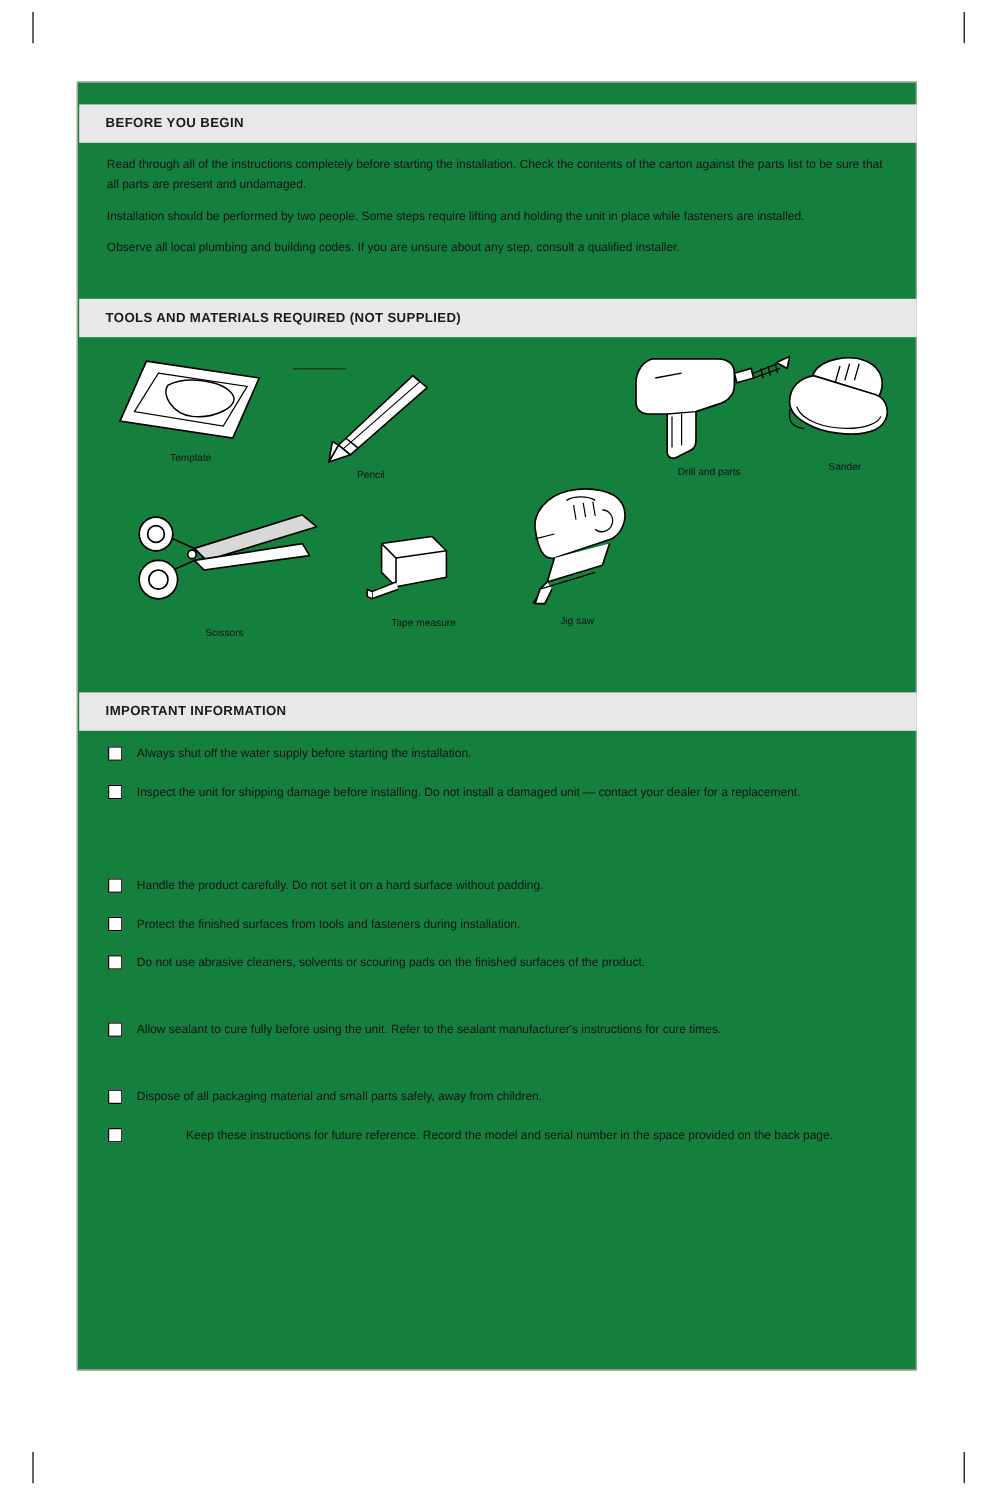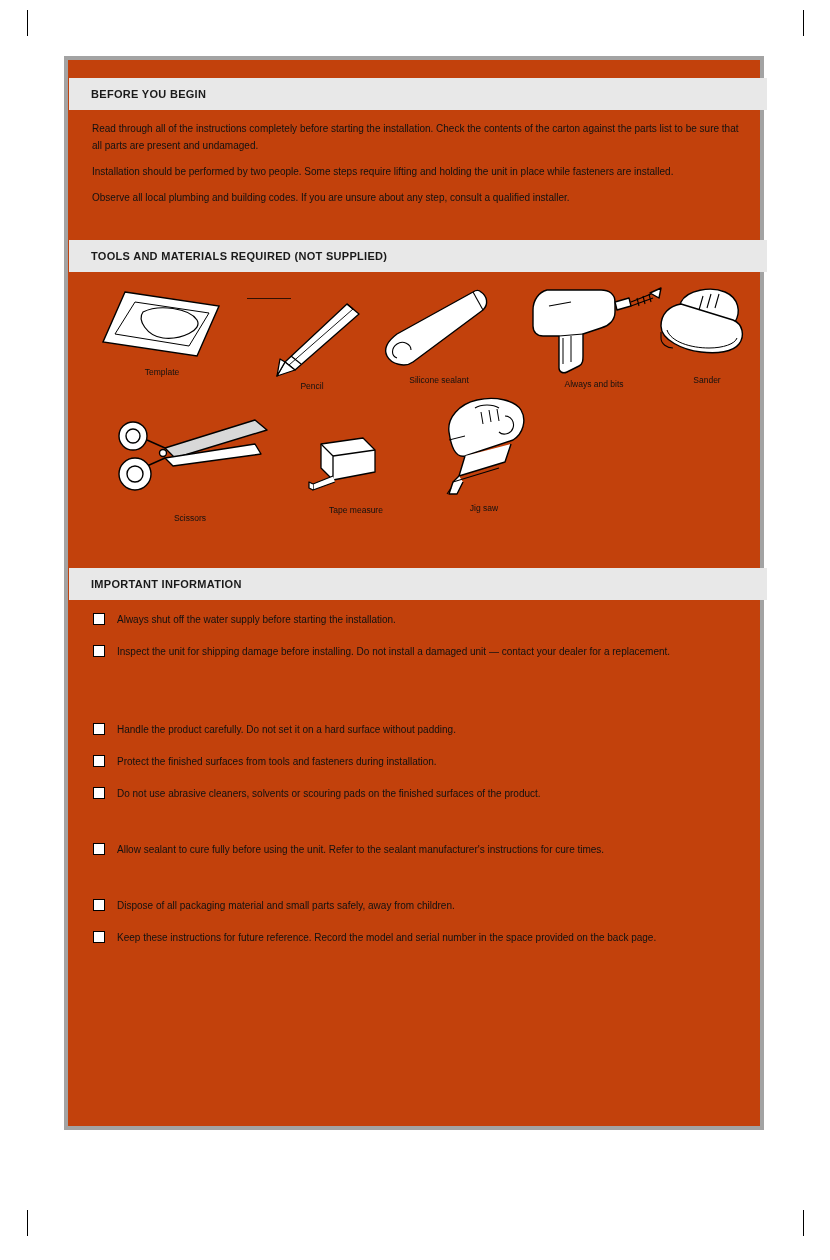--- a/index.html
+++ b/index.html
@@ -29,26 +29,26 @@
   .crop-mark .h {
     position: absolute;
     height: 1px;
     background: #000;
   }
 
   
   .page-frame {
     position: absolute;
     left: 64px;
-    top: 56px;
+    top: 68px;
     width: 700px;
     height: 1074px;
-    border: 4px solid #a3a3a3;
+    border: 1px solid #a3a3a3;
     box-sizing: border-box;
-    background: #c2410c;
+    background: #15803d;
   }
 
   
   .band {
     position: absolute;
     left: 1px;
     width: 698px;
     background: #e8e8e8;
   }
   .band-title {
@@ -181,47 +181,37 @@
 
     <div class="tool" style="left:28px; top:12px; width:130px;">
       <svg width="130" height="80" viewBox="0 0 130 80">
         <polygon points="28,8 122,22 100,72 6,58" fill="#ffffff" stroke="#000" stroke-width="1.4"></polygon>
         <polygon points="38,18 112,29 92,62 18,50" fill="#ffffff" stroke="#000" stroke-width="1"></polygon>
         <path d="M46,28 C62,20 92,24 100,36 C106,46 84,56 66,54 C50,52 40,36 46,28 Z" fill="none" stroke="#000" stroke-width="1.2"></path>
       </svg>
       <div class="cap">Template</div>
     </div>
 
-    <div class="tool" style="left:300px; top:14px; width:140px;">
-      <svg width="140" height="86" viewBox="0 0 140 86">
-        <g stroke="#000" stroke-width="1.4" fill="#fff" stroke-linejoin="round">
-          <path d="M112,6 C118,10 120,18 114,24 L44,76 C36,82 22,78 18,70 C14,62 20,54 28,48 L104,6 C107,4 110,4 112,6 Z"></path>
-          <path d="M104,6 L114,24" fill="none" stroke-width="1.1"></path>
-          <path d="M28,72 C22,70 22,62 28,58 C34,54 42,58 42,64" fill="none" stroke-width="1.1"></path>
-        </g>
-      </svg>
-      <div class="cap">Silicone sealant</div>
-    </div>
 
     <div class="tool" style="left:450px; top:4px; width:150px;">
       <svg width="150" height="100" viewBox="0 0 150 100">
         <g stroke="#000" stroke-width="1.4" fill="#fff" stroke-linejoin="round">
           <path d="M28,14 C20,16 14,24 14,34 L14,50 C14,56 18,60 24,60 L40,60 L40,92 C40,96 44,98 48,96 L60,90 C64,88 64,84 64,80 L64,58 L82,52 C90,50 96,44 96,36 L96,26 C96,18 90,14 82,14 Z"></path>
           <path d="M96,26 L110,22 L112,30 L98,34 Z"></path>
           <path d="M112,26 L132,18" stroke-width="1.2" fill="none"></path>
           <path d="M112,30 L134,22" stroke-width="1.2" fill="none"></path>
           <path d="M118,22 L120,30 M124,20 L126,28 M130,18 L132,26" stroke-width="1.1" fill="none"></path>
           <path d="M131,17 L142,12 L140,22 Z"></path>
           <path d="M40,60 L64,58" stroke-width="1.1" fill="none"></path>
           <path d="M30,30 L52,26" stroke-width="1.1" fill="none"></path>
           <path d="M44,62 L44,88" stroke-width="1" fill="none"></path>
           <path d="M52,60 L52,86" stroke-width="1" fill="none"></path>
         </g>
       </svg>
-      <div class="cap">Always and bits</div>
+      <div class="cap">Drill and parts</div>
     </div>
 
     <div class="tool" style="left:578px; top:10px; width:120px;">
       <svg width="120" height="90" viewBox="0 0 120 90">
         <g stroke="#000" stroke-width="1.4" fill="#fff" stroke-linejoin="round">
           <path d="M34,20 C40,8 64,4 78,10 C92,16 94,30 88,40 C82,50 66,54 52,50 C40,46 28,34 34,20 Z"></path>
           <path d="M14,44 C14,32 22,24 34,22 L86,38 C96,42 98,54 92,62 C86,70 70,72 54,70 C36,68 14,58 14,44 Z"></path>
           <path d="M20,48 C24,60 44,66 62,66 C76,66 88,62 90,56" fill="none" stroke-width="1"></path>
           <path d="M56,14 L52,28 M64,12 L60,26 M72,12 L68,26" stroke-width="1.1" fill="none"></path>
           <path d="M14,50 L14,56 C14,62 20,66 26,66" fill="none" stroke-width="1.1"></path>
@@ -312,20 +302,20 @@
     <div class="check-row" style="top:242px;">
       <span class="check-box"></span>
       <span class="check-text">Allow sealant to cure fully before using the unit. Refer to the sealant manufacturer's instructions for cure times.</span>
     </div>
 
     <div class="check-row" style="top:298px;">
       <span class="check-box"></span>
       <span class="check-text">Dispose of all packaging material and small parts safely, away from children.</span>
     </div>
 
-    <div class="check-row" style="top:330px;">
+    <div class="check-row" style="top:330px;gap:41px;">
       <span class="check-box"></span>
       <span class="check-text">Keep these instructions for future reference. Record the model and serial number in the space provided on the back page.</span>
     </div>
 
 
   </div>
 </div>
 
 </body></html>

